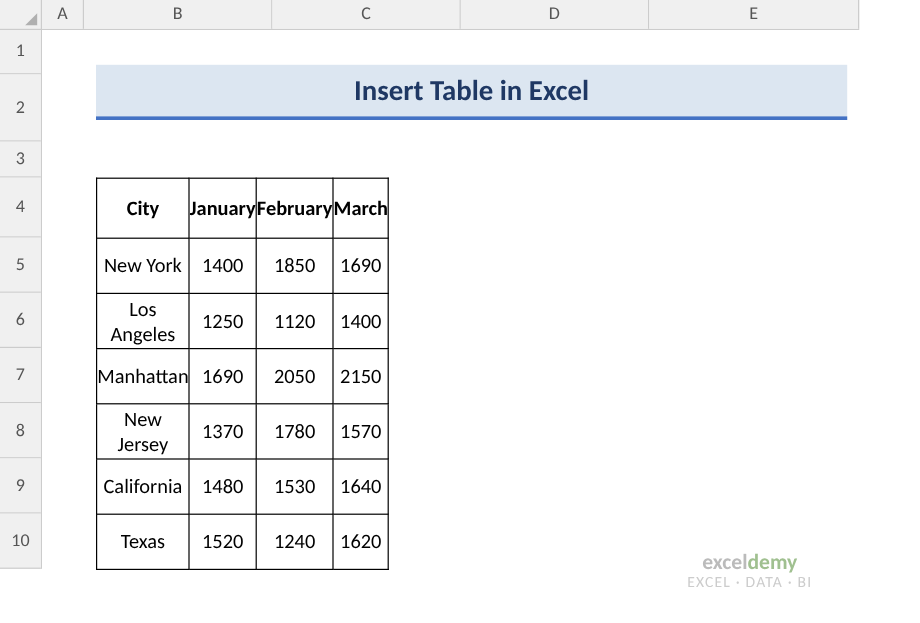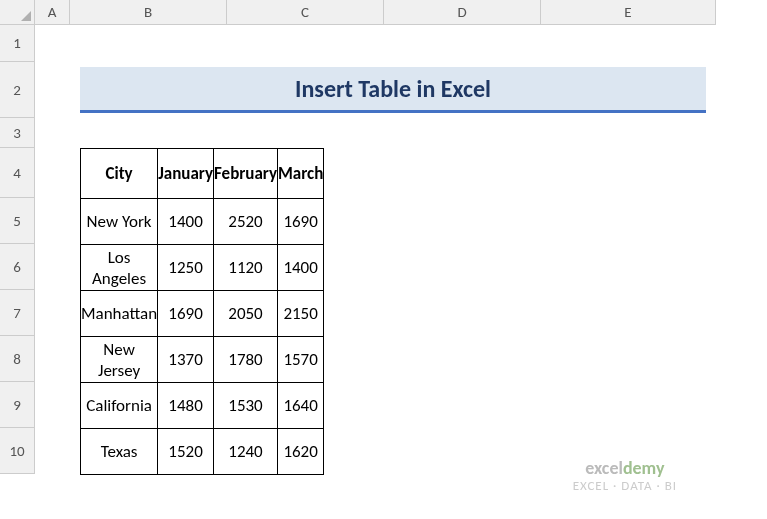--- a/index.html
+++ b/index.html
@@ -90,21 +90,21 @@
     .row-8 { height: 46px; }
     .row-9 { height: 46px; }
     .row-10 { height: 46px; }
     .content-area {
       position: absolute;
       top: 25px;
       left: 70px;
     }
     .title-banner {
       position: absolute;
-      top: 42px;
+      top: 29px;
       left: 10px;
       width: 626px;
       height: 46px;
       background: #dce6f1;
       border-bottom: 3px solid #4472c4;
       display: flex;
       align-items: center;
       justify-content: center;
       font-size: 24px;
       font-weight: bold;
@@ -194,21 +194,21 @@
           <th class="cell-B">City</th>
           <th class="cell-C">January</th>
           <th class="cell-D">February</th>
           <th class="cell-E">March</th>
         </tr>
       </thead>
       <tbody>
         <tr>
           <td>New York</td>
           <td>1400</td>
-          <td>2520</td>
+          <td>1850</td>
           <td>1690</td>
         </tr>
         <tr>
           <td>Los Angeles</td>
           <td>1250</td>
           <td>1120</td>
           <td>1400</td>
         </tr>
         <tr>
           <td>Manhattan</td>

